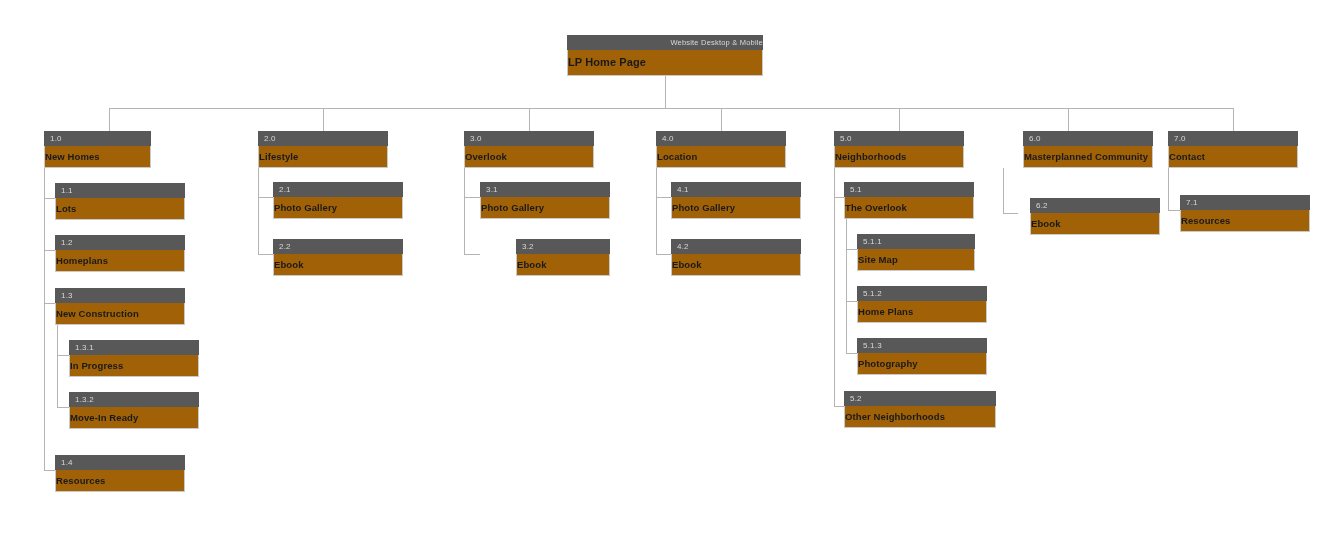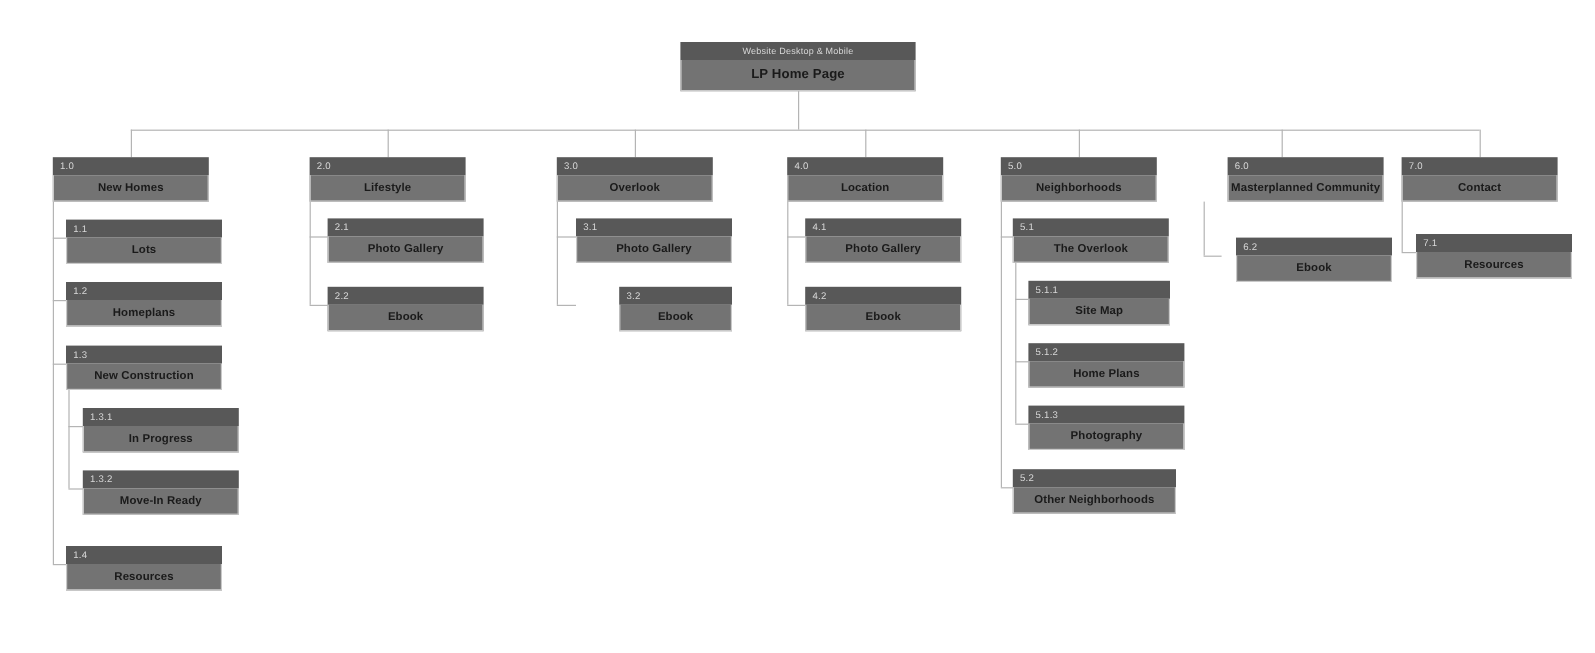--- a/index.html
+++ b/index.html
@@ -20,36 +20,36 @@
     font-size:8px;
     line-height:15px;
     padding-left:6px;
     letter-spacing:.2px;
     box-sizing:border-box;
     white-space:nowrap;
     overflow:hidden;
   }
   .node .body{
     height:22px;
-    background:#737373;
+    background:#a16207;
     border:1px solid #c9c9c9;
     border-top:none;
     color:#1a1a1a;
     font-size:9.5px;
     font-weight:bold;
     line-height:21px;
-    text-align:center;
+    text-align:left;
     box-sizing:border-box;
     white-space:nowrap;
     overflow:hidden;
     letter-spacing:.1px;
   }
 
   
-  .node.root .hdr{text-align:center;padding-left:0;font-size:7.5px;}
+  .node.root .hdr{text-align:right;padding-left:0;font-size:7.5px;}
   .node.root .body{font-size:11px;height:26px;line-height:25px;}
 
   
   .ln{position:absolute;background:#b4b4b4;}
   .ln.v{width:1px;}
   .ln.h{height:1px;}
 </style>
 </head>
 <body>
 
@@ -93,21 +93,21 @@
       <div class="ln h" style="top: 213px; left: 1003px; width: 15px;"></div>
       <div class="ln v" style="left: 1168px; top: 168px; height: 42px;"></div>
       <div class="ln h" style="top: 210px; left: 1168px; width: 12px;"></div>
     </div>
 
   <div class="node root" style="left:567px;top:35px;width:196px;">
     <div class="hdr">Website Desktop &amp; Mobile</div>
     <div class="body">LP Home Page</div>
   </div>
 
-  <div class="node" style="left:44px;top:131px;width:130px;">
+  <div class="node" style="left:44px;top:131px;width:107px;">
     <div class="hdr">1.0</div>
     <div class="body">New Homes</div>
   </div>
   <div class="node" style="left:55px;top:183px;width:130px;">
     <div class="hdr">1.1</div>
     <div class="body">Lots</div>
   </div>
   <div class="node" style="left:55px;top:235px;width:130px;">
     <div class="hdr">1.2</div>
     <div class="body">Homeplans</div>
@@ -181,21 +181,21 @@
     <div class="body">Site Map</div>
   </div>
   <div class="node" style="left:857px;top:286px;width:130px;">
     <div class="hdr">5.1.2</div>
     <div class="body">Home Plans</div>
   </div>
   <div class="node" style="left:857px;top:338px;width:130px;">
     <div class="hdr">5.1.3</div>
     <div class="body">Photography</div>
   </div>
-  <div class="node" style="left:844px;top:391px;width:136px;">
+  <div class="node" style="left:844px;top:391px;width:152px;">
     <div class="hdr">5.2</div>
     <div class="body">Other Neighborhoods</div>
   </div>
 
   <div class="node" style="left:1003px;top:131px;width:130px;margin-left:20px;">
     <div class="hdr">6.0</div>
     <div class="body">Masterplanned Community</div>
   </div>
   <div class="node" style="left:1018px;top:198px;width:130px;margin-left:12px;">
     <div class="hdr">6.2</div>

